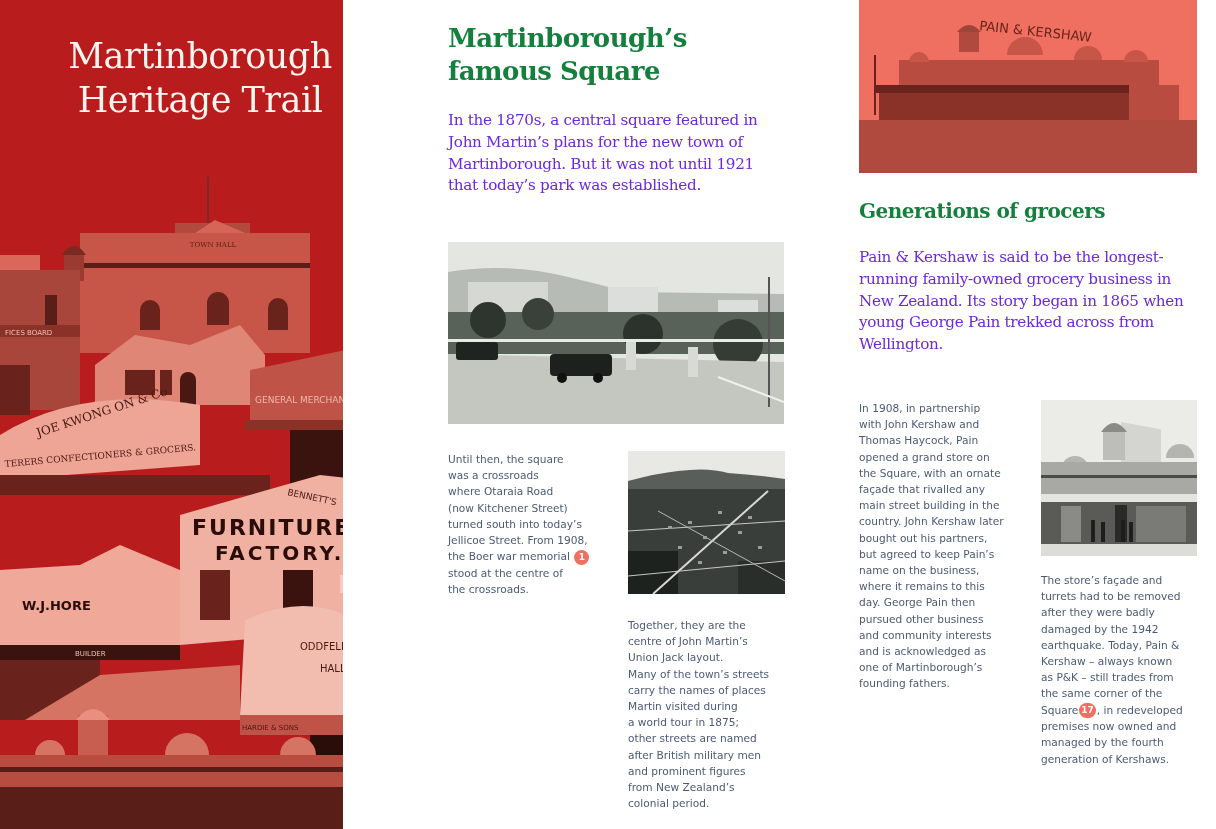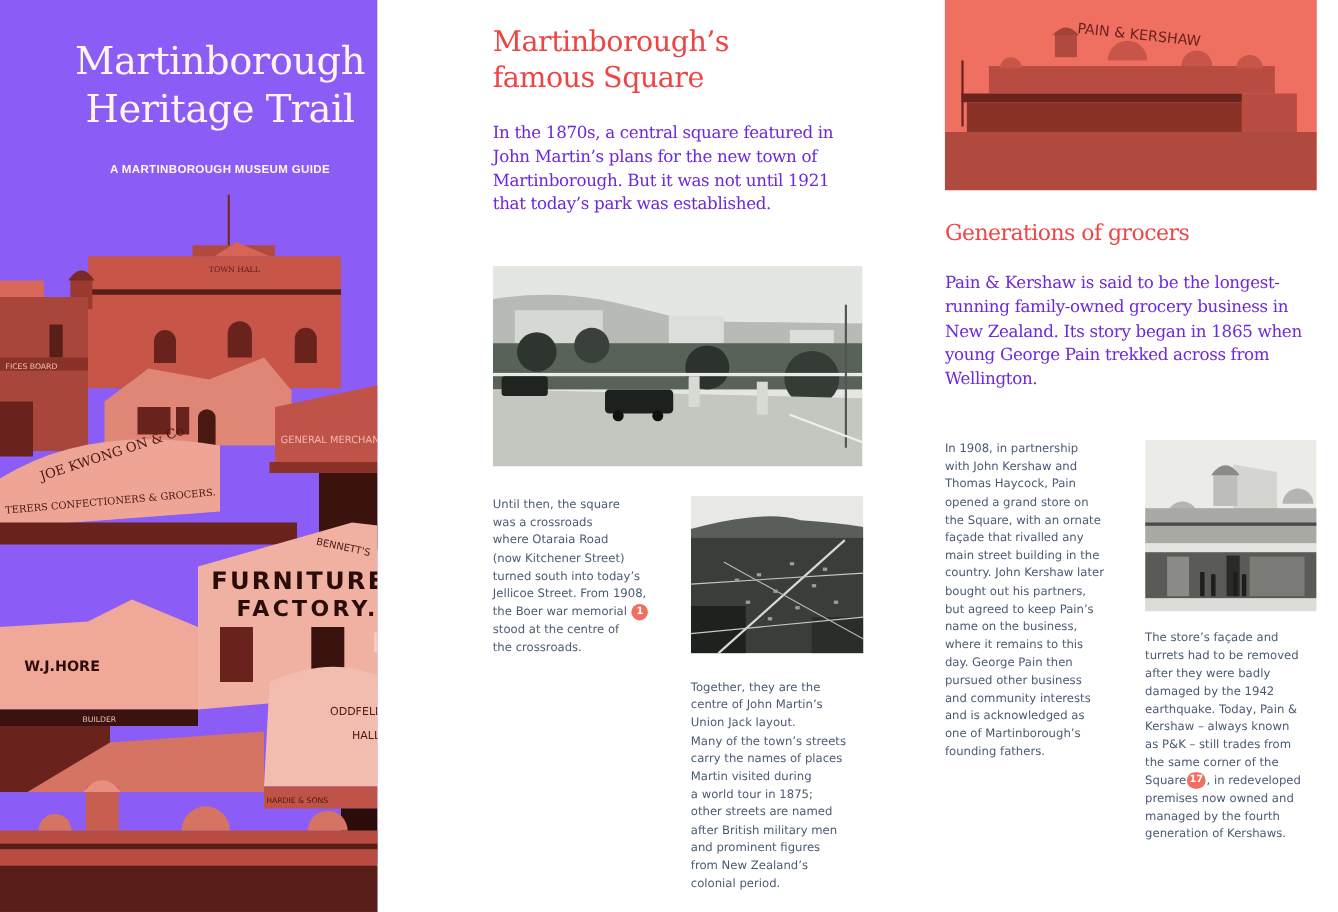--- a/index.html
+++ b/index.html
@@ -1,35 +1,35 @@
 <!DOCTYPE html>
 <html><head>
 <meta charset="utf-8">
 <style>
   * { box-sizing: border-box; margin: 0; padding: 0; }
   html, body { width: 1216px; height: 829px; overflow: hidden; background: #ffffff; }
   body { position: relative; font-family: "Liberation Sans", sans-serif; }
 
   .cover {
     position: absolute; left: 0; top: 0; width: 343px; height: 829px;
-    background: #8b5cf6; overflow: hidden;
+    background: #b91c1c; overflow: hidden;
   }
   .cover-title {
     position: absolute; left: 0; top: 34px; width: 400px; text-align: center;
     font-family: "DejaVu Serif", serif; color: #fff5f0; font-size: 35px;
     line-height: 44px; font-weight: normal; letter-spacing: -0.5px;
   }
   .cover-subtitle {
     position: absolute; left: 0; top: 148px; width: 400px; text-align: center;
     color: #fff5f0; font-size: 10.5px; font-weight: bold; letter-spacing: 0.3px;
   }
   .collage { position: absolute; left: 0; top: 175px; width: 410px; height: 654px; }
 
   .serif-head {
-    font-family: "DejaVu Serif", serif; color: #ef4444; font-weight: normal;
+    font-family: "DejaVu Serif", serif; color: #15803d; font-weight: bold;
     letter-spacing: -0.5px;
   }
   .lead {
     font-family: "DejaVu Serif", serif; color: #6d28d9; font-size: 15.2px;
     line-height: 21.8px; letter-spacing: -0.3px;
   }
   .body-text {
     font-family: "DejaVu Sans", sans-serif; color: #4b5a73; font-size: 10.6px;
     line-height: 16.2px; letter-spacing: 0;
   }
@@ -44,21 +44,20 @@
   .photo { position: absolute; overflow: hidden; }
 </style>
 </head>
 <body>
 
 <div class="cover">
   <h1 class="cover-title">
     <span>Martinborough</span><br>
     <span>Heritage Trail</span>
   </h1>
-  <div class="cover-subtitle">A MARTINBOROUGH MUSEUM GUIDE</div>
 
   <svg class="collage" viewBox="0 0 410 654" preserveAspectRatio="none">
 
     <rect x="207" y="2" width="2" height="55" fill="#7a2a22"></rect>
 
     <rect x="80" y="58" width="230" height="120" fill="#c85648"></rect>
     <polygon points="175,58 250,58 250,48 175,48" fill="#b04a3e"></polygon>
     <polygon points="195,58 215,45 245,58" fill="#d66556"></polygon>
     <rect x="80" y="88" width="230" height="5" fill="#5a1e18"></rect>
     <text x="213" y="72" font-size="7" fill="#5a1e18" text-anchor="middle" font-family="DejaVu Serif, serif">TOWN HALL</text>

